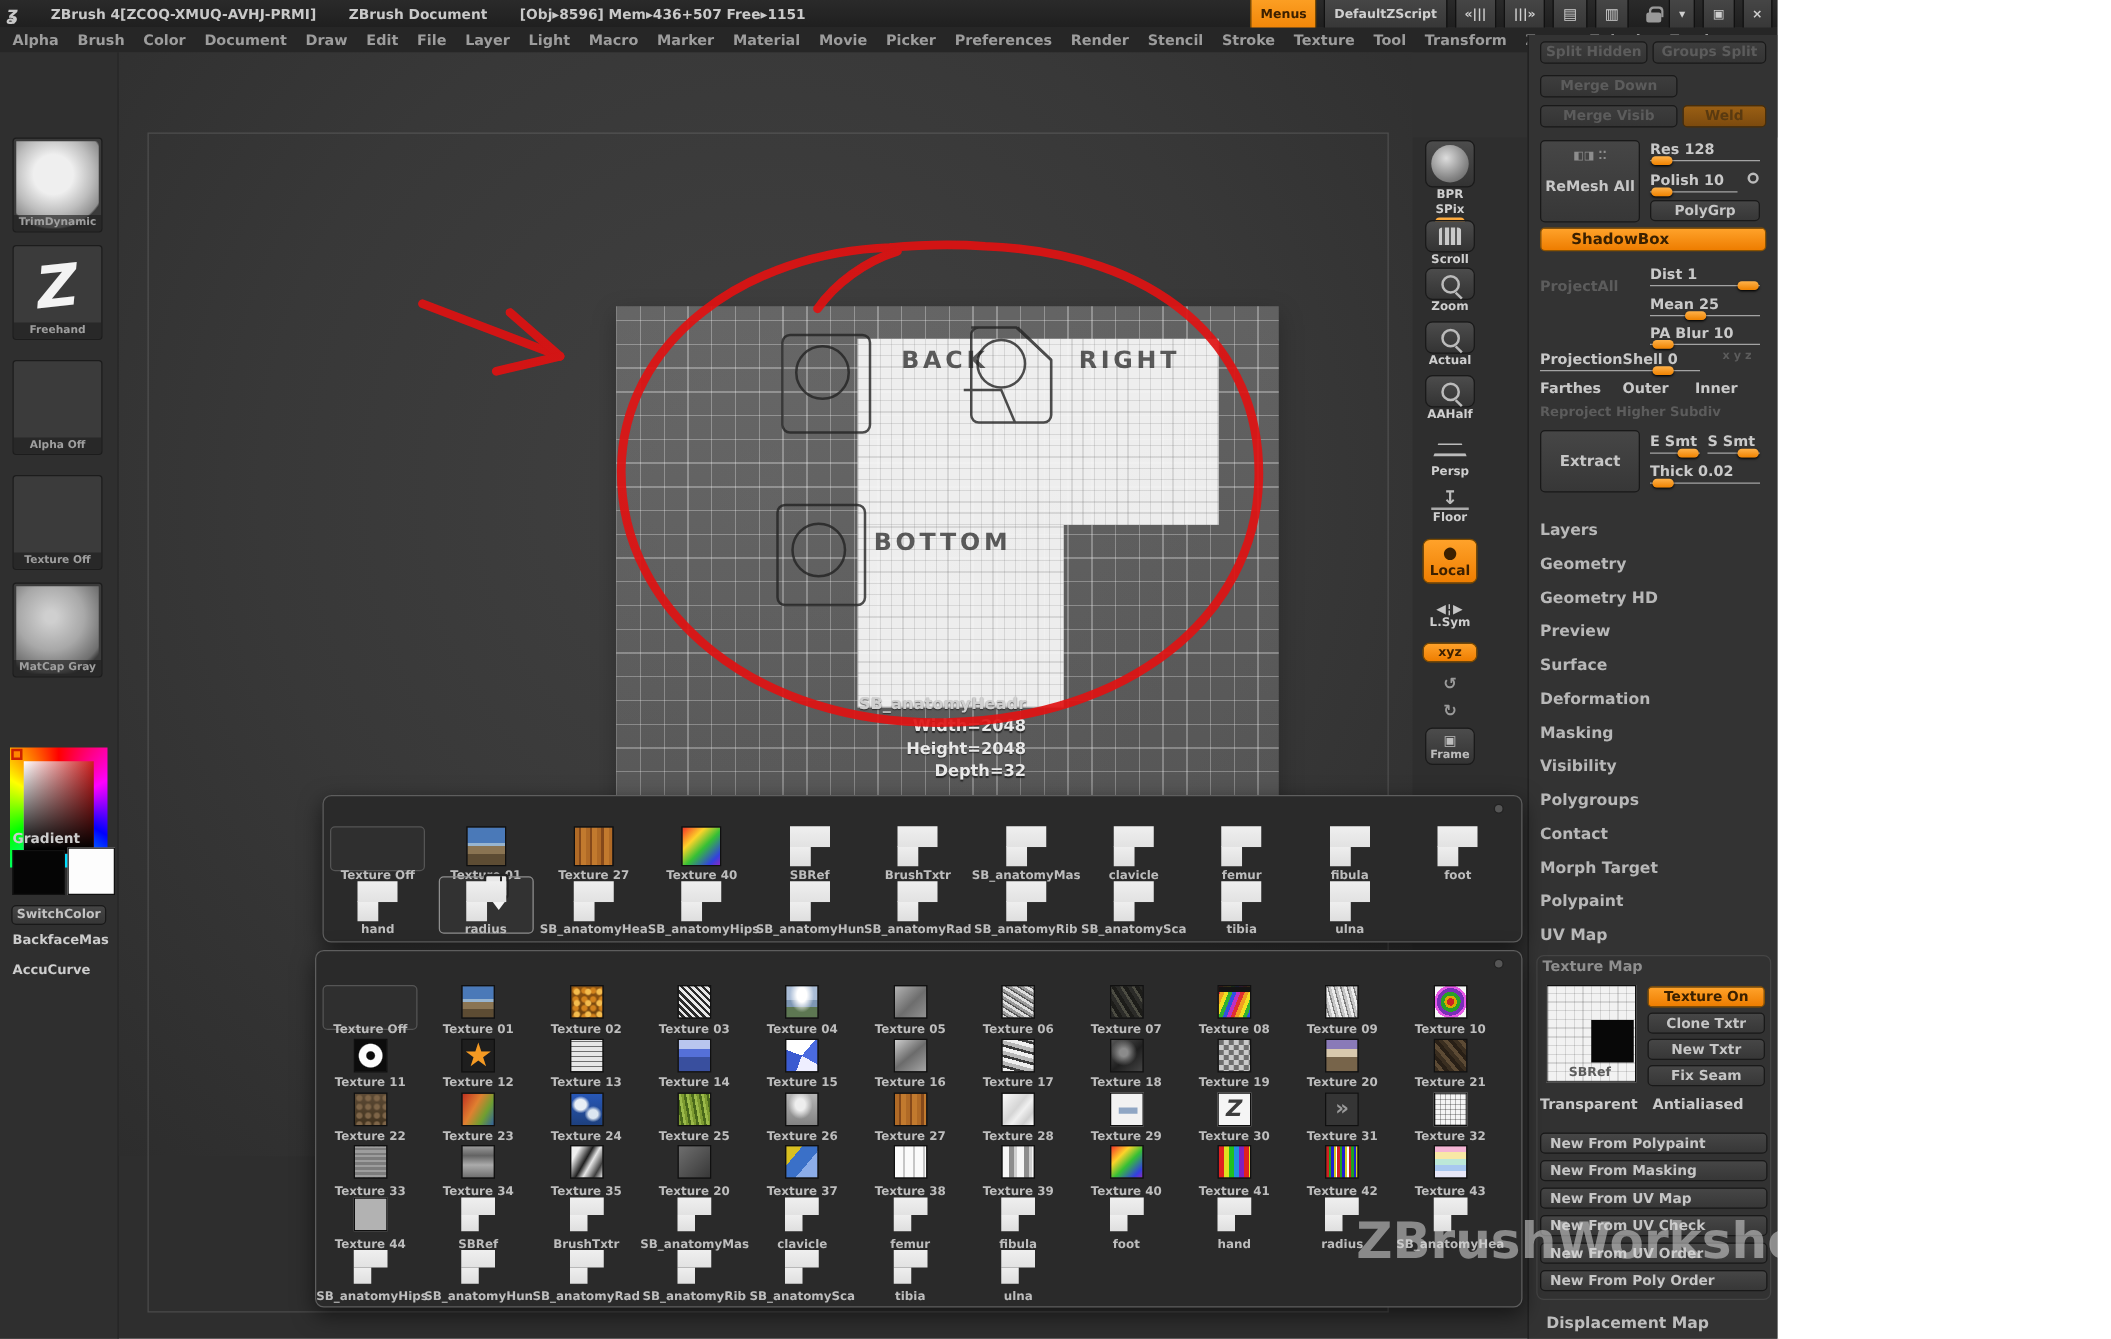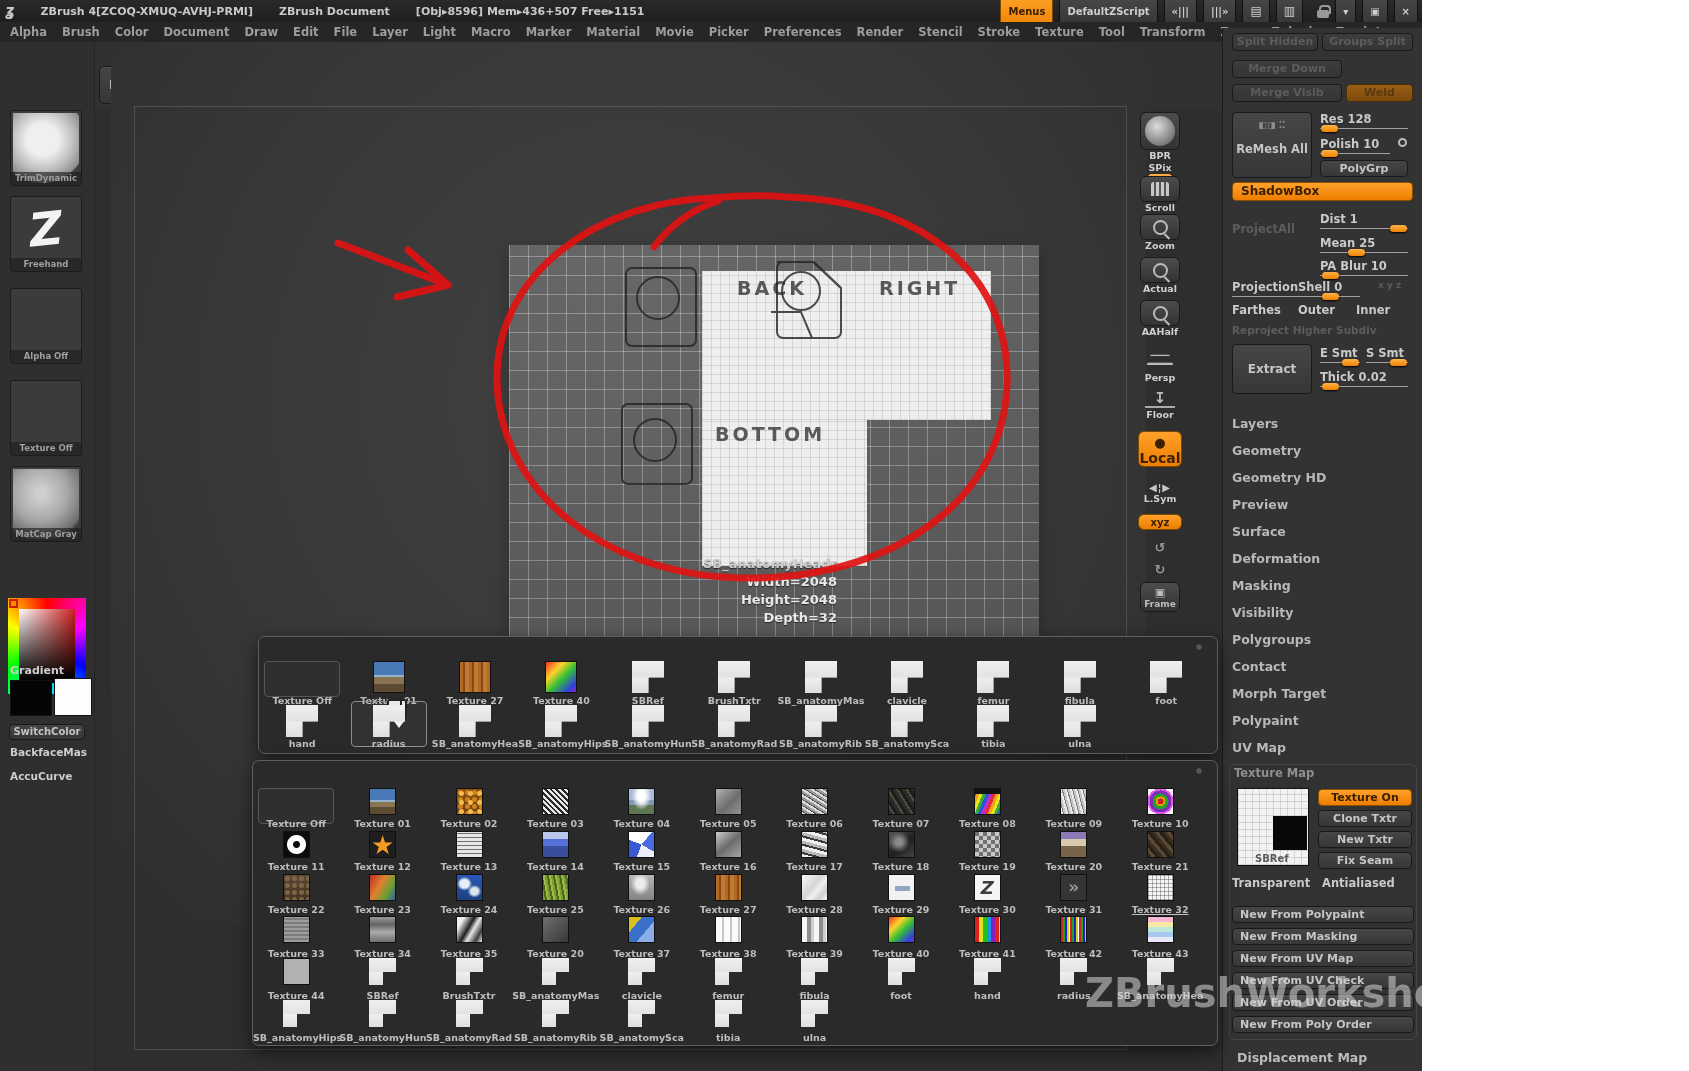--- a/index.html
+++ b/index.html
@@ -53,21 +53,21 @@
   .side-btn{position:absolute;left:9px;width:76px;height:16px;border:1px solid #191919;border-radius:4px;
     background:linear-gradient(#454545,#363636);color:#c2c2c2;font-size:10px;font-weight:bold;text-align:center;line-height:14px;}
   #colorpicker{position:absolute;left:8px;top:556px;width:78px;height:96px;
     background:conic-gradient(from 0deg,#ff0000,#ff00ff,#0000ff,#00ffff,#00ff00,#ffff00,#ff0000);}
   #colorpicker .inner{position:absolute;left:11px;top:11px;right:11px;bottom:11px;
     background:linear-gradient(to bottom,rgba(0,0,0,0),#000 95%),linear-gradient(to right,#fff,#cf2020);}
   #colorpicker .sel{position:absolute;left:1px;top:1px;width:9px;height:9px;border:2px solid #cc2200;background:#ff8800;}
   .swatch{position:absolute;border:1px solid #111;}
 
   
-  #canvas{position:absolute;left:111px;top:42px;width:1035px;height:883px;
+  #canvas{position:absolute;left:95px;top:42px;width:1035px;height:883px;
     background:radial-gradient(ellipse at 50% 40%,#414141 0%,#383838 55%,#2d2d2d 100%);}
   #docborder{position:absolute;left:23px;top:64px;width:993px;height:944px;border:1px solid rgba(160,160,160,.25);}
   #shadowbox{position:absolute;left:398px;top:203px;width:530px;height:430px;
     background-color:rgba(168,168,168,.30);
     background-image:linear-gradient(rgba(255,255,255,.05),rgba(0,0,0,.05)),
       repeating-linear-gradient(0deg,rgba(255,255,255,.30) 0 1px,transparent 1px 19px),
       repeating-linear-gradient(90deg,rgba(255,255,255,.30) 0 1px,transparent 1px 19px);
     box-shadow:0 6px 18px rgba(0,0,0,.25);}
   .whitegrid{position:absolute;background-color:rgba(247,247,247,.94);
     background-image:repeating-linear-gradient(0deg,rgba(90,90,90,.16) 0 1px,transparent 1px 9px),
@@ -377,21 +377,21 @@
           <div class="persp-ico"></div>
         </div>
         <div>Persp</div>
       </div>
       <div class="rail-item" style="top: 290px;">
         <div style="font-size:15px;color:#bbb;line-height:16px;">↧</div>
         <div style="border-top:2px solid #aaa;width:30px;margin:0 auto 1px;"></div>
         <div>Floor</div>
       </div>
       <div class="rail-item" style="top: 331px;">
-        <div class="rail-btn-orange" style="height:36px;padding-top:3px;"><span style="font-size:13px;">●</span><div style="font-size:14px;">Local</div></div>
+        <div class="rail-btn-orange" style="height:36px;padding-top:3px;"><span style="font-size:13px;">●</span><div style="font-size:11px;">Local</div></div>
       </div>
       <div class="rail-item" style="top: 382px;">
         <div style="color:#c6c6c6;font-size:10px;letter-spacing:1px;">◀¦▶</div>
         <div>L.Sym</div>
       </div>
       <div class="rail-item" style="top: 414px;">
         <div class="rail-btn-orange" style="height:16px;font-size:10px;line-height:15px;">xyz</div>
       </div>
       <div class="rail-item" style="top: 440px;">
         <div style="color:#9a9a9a;font-size:13px;">↺</div>
@@ -423,21 +423,21 @@
   </div>
   <div class="tp-label" style="left:1320px;top:112px;">Res 128</div>
   <div class="track" style="left:1320px;top:128px;width:88px;"></div>
   <div class="pill" style="left:1321px;top:125px;"></div>
   <div class="tp-label" style="left:1320px;top:137px;">Polish 10</div>
   <span class="ring" style="position:absolute;left:1398px;top:138px;"></span>
   <div class="track" style="left:1320px;top:153px;width:70px;"></div>
   <div class="pill" style="left:1321px;top:150px;"></div>
   <div class="tp-btn" style="left:1320px;top:160px;width:88px;height:17px;line-height:15px;">PolyGrp</div>
 
-  <div class="tp-btn orange" style="left:1232px;top:182px;width:181px;height:19px;text-align:left;padding-left:8px;font-size:12px;line-height:17px;">ShadowBox</div>
+  <div class="tp-btn orange" style="left:1232px;top:182px;width:181px;height:19px;text-align:left;padding-left:24px;font-size:12px;line-height:17px;">ShadowBox</div>
 
   <div class="tp-label" style="left:1320px;top:212px;">Dist 1</div>
   <div class="track" style="left:1320px;top:228px;width:88px;"></div>
   <div class="pill" style="left:1390px;top:225px;"></div>
   <div class="tp-label dim" style="left:1232px;top:222px;">ProjectAll</div>
   <div class="tp-label" style="left:1320px;top:236px;">Mean 25</div>
   <div class="track" style="left:1320px;top:252px;width:88px;"></div>
   <div class="pill" style="left:1348px;top:249px;"></div>
   <div class="tp-label" style="left:1320px;top:259px;">PA Blur 10</div>
   <div class="track" style="left:1320px;top:275px;width:88px;"></div>
@@ -608,21 +608,21 @@
       <div class="cell-label" style="left: 432px; top: 143px; width: 86.4px;">Texture 27</div>
       <div class="thumb sw sw-marble-white" style="left: 548.1px; top: 113px; width: 27px; height: 27px;"></div>
       <div class="cell-label" style="left: 518.4px; top: 143px; width: 86.4px;">Texture 28</div>
       <div class="thumb sw sw-logo-paper" style="left: 634.5px; top: 113px; width: 27px; height: 27px;"></div>
       <div class="cell-label" style="left: 604.8px; top: 143px; width: 86.4px;">Texture 29</div>
       <div class="thumb sw sw-zbrush-logo" style="left: 720.9px; top: 113px; width: 27px; height: 27px;">Z</div>
       <div class="cell-label" style="left: 691.2px; top: 143px; width: 86.4px;">Texture 30</div>
       <div class="thumb sw sw-chevrons-dark" style="left: 807.3px; top: 113px; width: 27px; height: 27px;">»</div>
       <div class="cell-label" style="left: 777.6px; top: 143px; width: 86.4px;">Texture 31</div>
       <div class="thumb sw sw-grid-fine" style="left: 893.7px; top: 113px; width: 27px; height: 27px;"></div>
-      <div class="cell-label" style="left: 864px; top: 143px; width: 86.4px; text-decoration: underline;">Texture 32</div>
+      <div class="cell-label" style="left: 864px; top: 143px; width: 86.4px;">Texture 32</div>
       <div class="thumb sw sw-gray-noise" style="left: 29.7px; top: 155px; width: 27px; height: 27px;"></div>
       <div class="cell-label" style="left: 0px; top: 187px; width: 86.4px;">Texture 33</div>
       <div class="thumb sw sw-gray-soft" style="left: 116.1px; top: 155px; width: 27px; height: 27px;"></div>
       <div class="cell-label" style="left: 86.4px; top: 187px; width: 86.4px;">Texture 34</div>
       <div class="thumb sw sw-marble-bw" style="left: 202.5px; top: 155px; width: 27px; height: 27px;"></div>
       <div class="cell-label" style="left: 172.8px; top: 187px; width: 86.4px;">Texture 35</div>
       <div class="thumb sw sw-gray-dark" style="left: 288.9px; top: 155px; width: 27px; height: 27px;"></div>
       <div class="cell-label" style="left: 259.2px; top: 187px; width: 86.4px;">Texture 20</div>
       <div class="thumb sw sw-abstract-blue" style="left: 375.3px; top: 155px; width: 27px; height: 27px;"></div>
       <div class="cell-label" style="left: 345.6px; top: 187px; width: 86.4px;">Texture 37</div>

